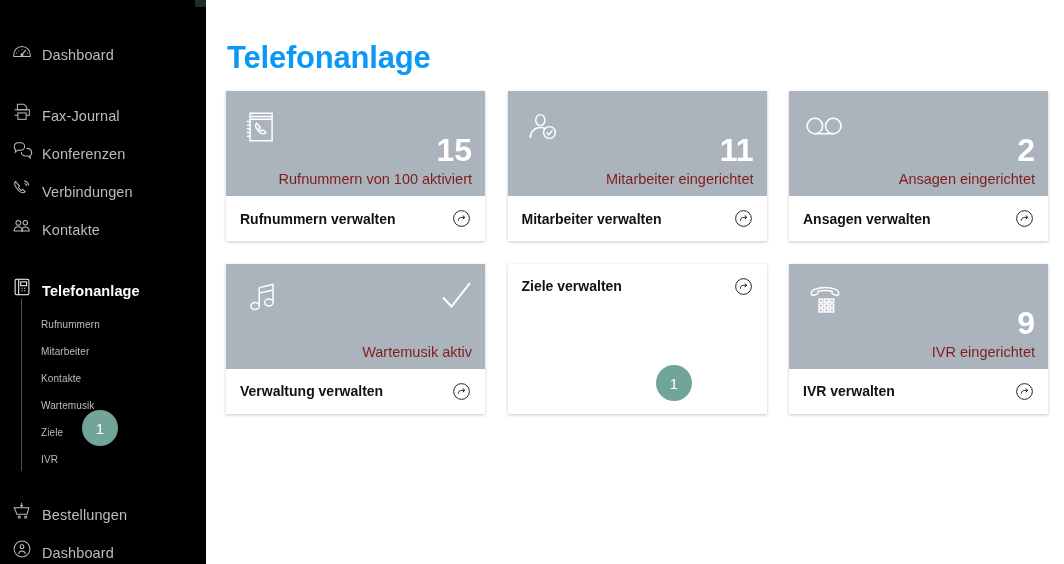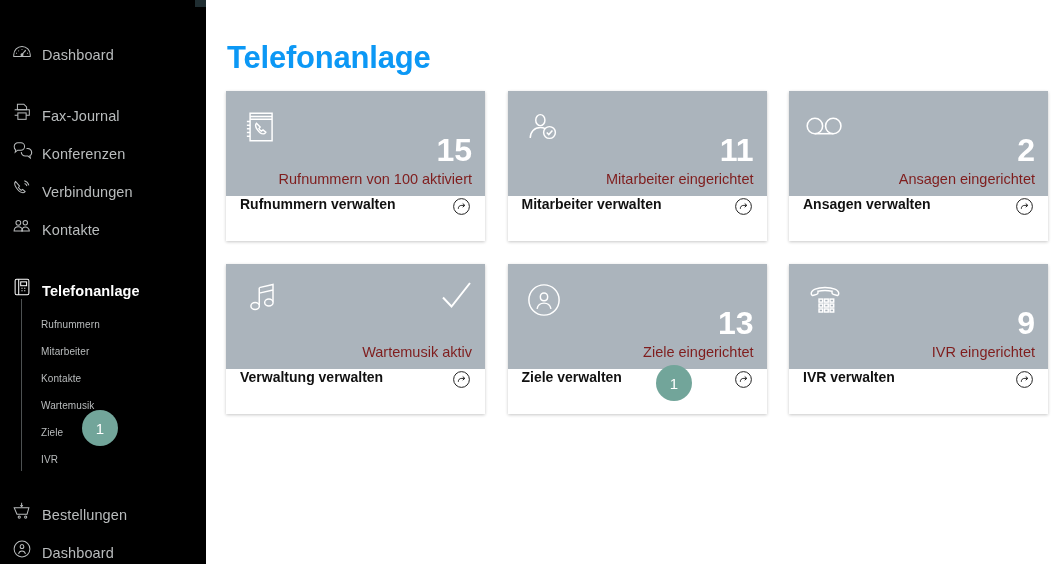--- a/index.html
+++ b/index.html
@@ -148,20 +148,21 @@
     position: absolute;
     right: 13px; bottom: 9px;
     font-size: 14.5px;
     color: #7f1d1d;
     white-space: nowrap;
   }
   .card-foot {
     position: relative;
     height: 45px;
     display: flex;
+    align-items: center;
     padding: 0 13px 0 14px;
     background: #ffffff;
   }
   .card-foot .ftxt {
     font-size: 14px;
     font-weight: bold;
     color: #111111;
     flex: 1 1 auto;
     white-space: nowrap;
   }
@@ -404,31 +405,20 @@
             <svg width="21" height="21" viewBox="0 0 24 24" fill="none" stroke="#1a1a1a" stroke-width="1.1">
               <circle cx="12" cy="12" r="9"></circle>
               <path d="M8.4 14.6c-.2-2.4 1.4-3.9 4-3.9h3.1"></path>
               <path d="M13.4 8.6l2.4 2.1-2.4 2.1"></path>
             </svg>
           </span>
         </div>
       </article>
 
       <article class="card">
-        <div class="card-head">
-          <span class="card-ico">
-            <svg width="44" height="44" viewBox="0 0 48 48" fill="none" stroke="#ffffff" stroke-width="1.6">
-              <circle cx="24" cy="24" r="16.5"></circle>
-              <path d="M20 20.5c0-2.3 1.8-4.2 4-4.2s4 1.9 4 4.2c0 2.8-1.6 4.4-4 4.4s-4-1.6-4-4.4z"></path>
-              <path d="M16.4 33.6c.9-4.1 3.6-6.2 7.6-6.2s6.7 2.1 7.6 6.2"></path>
-            </svg>
-          </span>
-          <span class="card-val">13</span>
-          <span class="card-sub">Ziele eingerichtet</span>
-        </div>
         <div class="card-foot">
           <span class="ftxt">Ziele verwalten</span>
           <span class="farrow">
             <svg width="21" height="21" viewBox="0 0 24 24" fill="none" stroke="#1a1a1a" stroke-width="1.1">
               <circle cx="12" cy="12" r="9"></circle>
               <path d="M8.4 14.6c-.2-2.4 1.4-3.9 4-3.9h3.1"></path>
               <path d="M13.4 8.6l2.4 2.1-2.4 2.1"></path>
             </svg>
           </span>
         </div>

